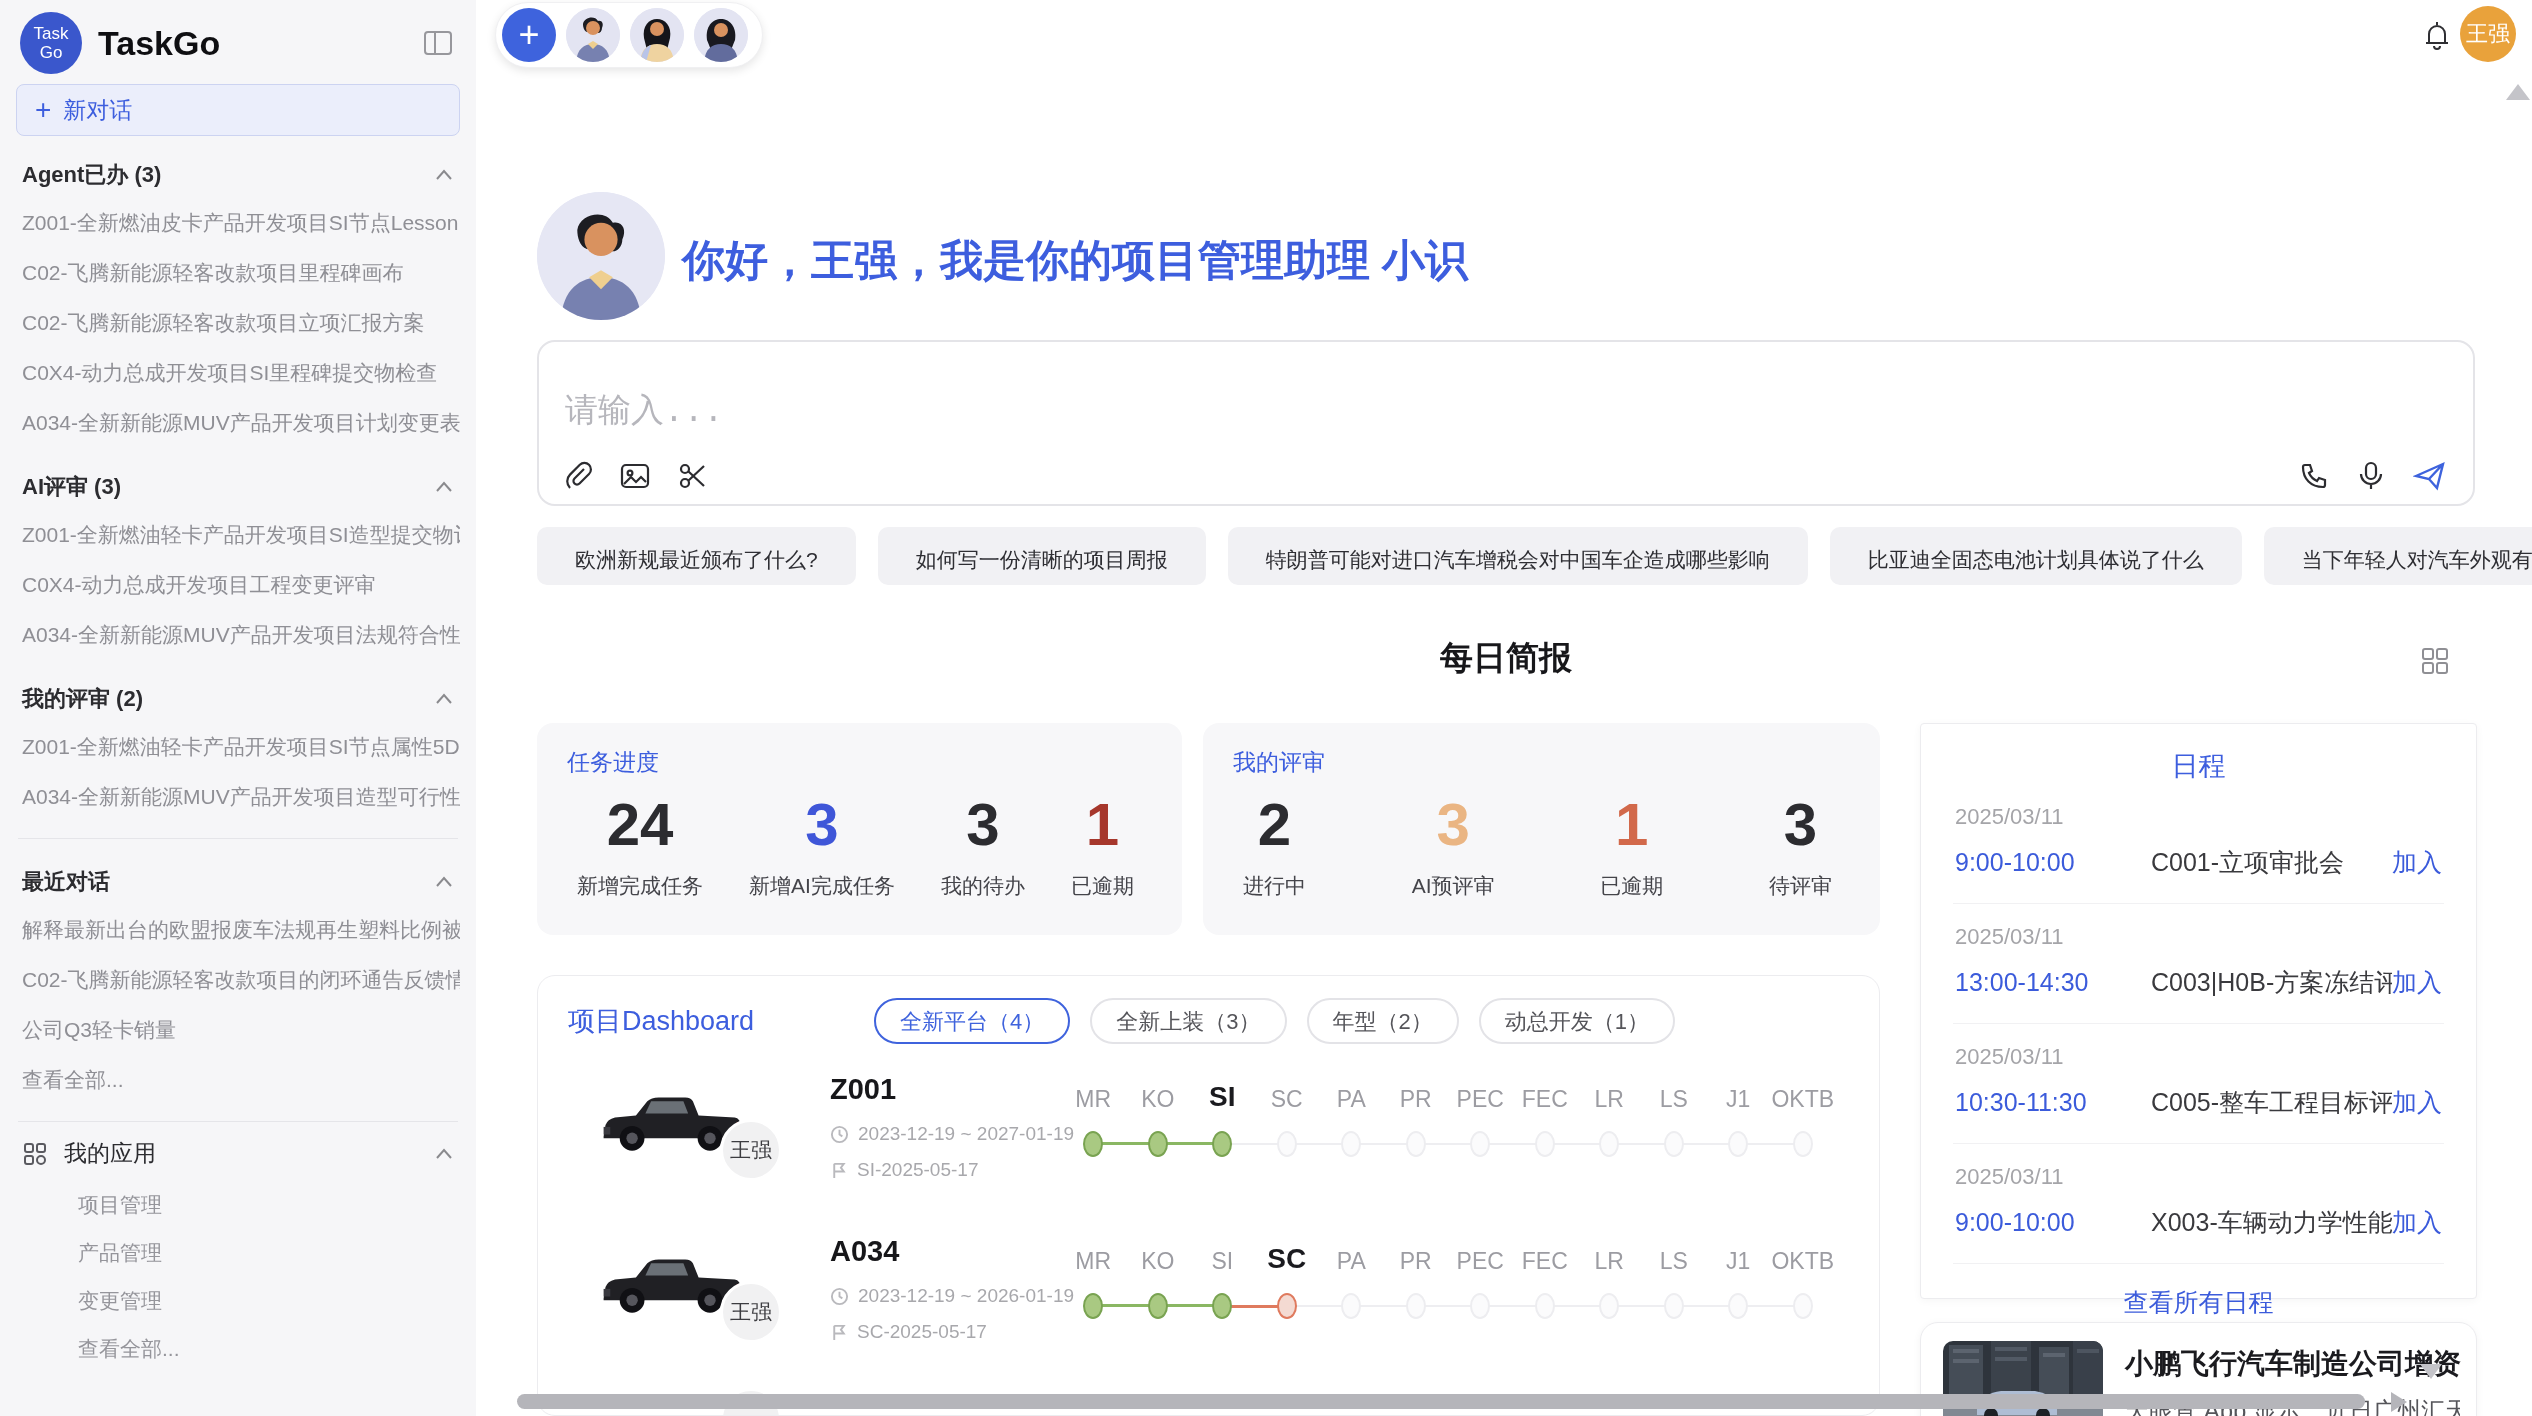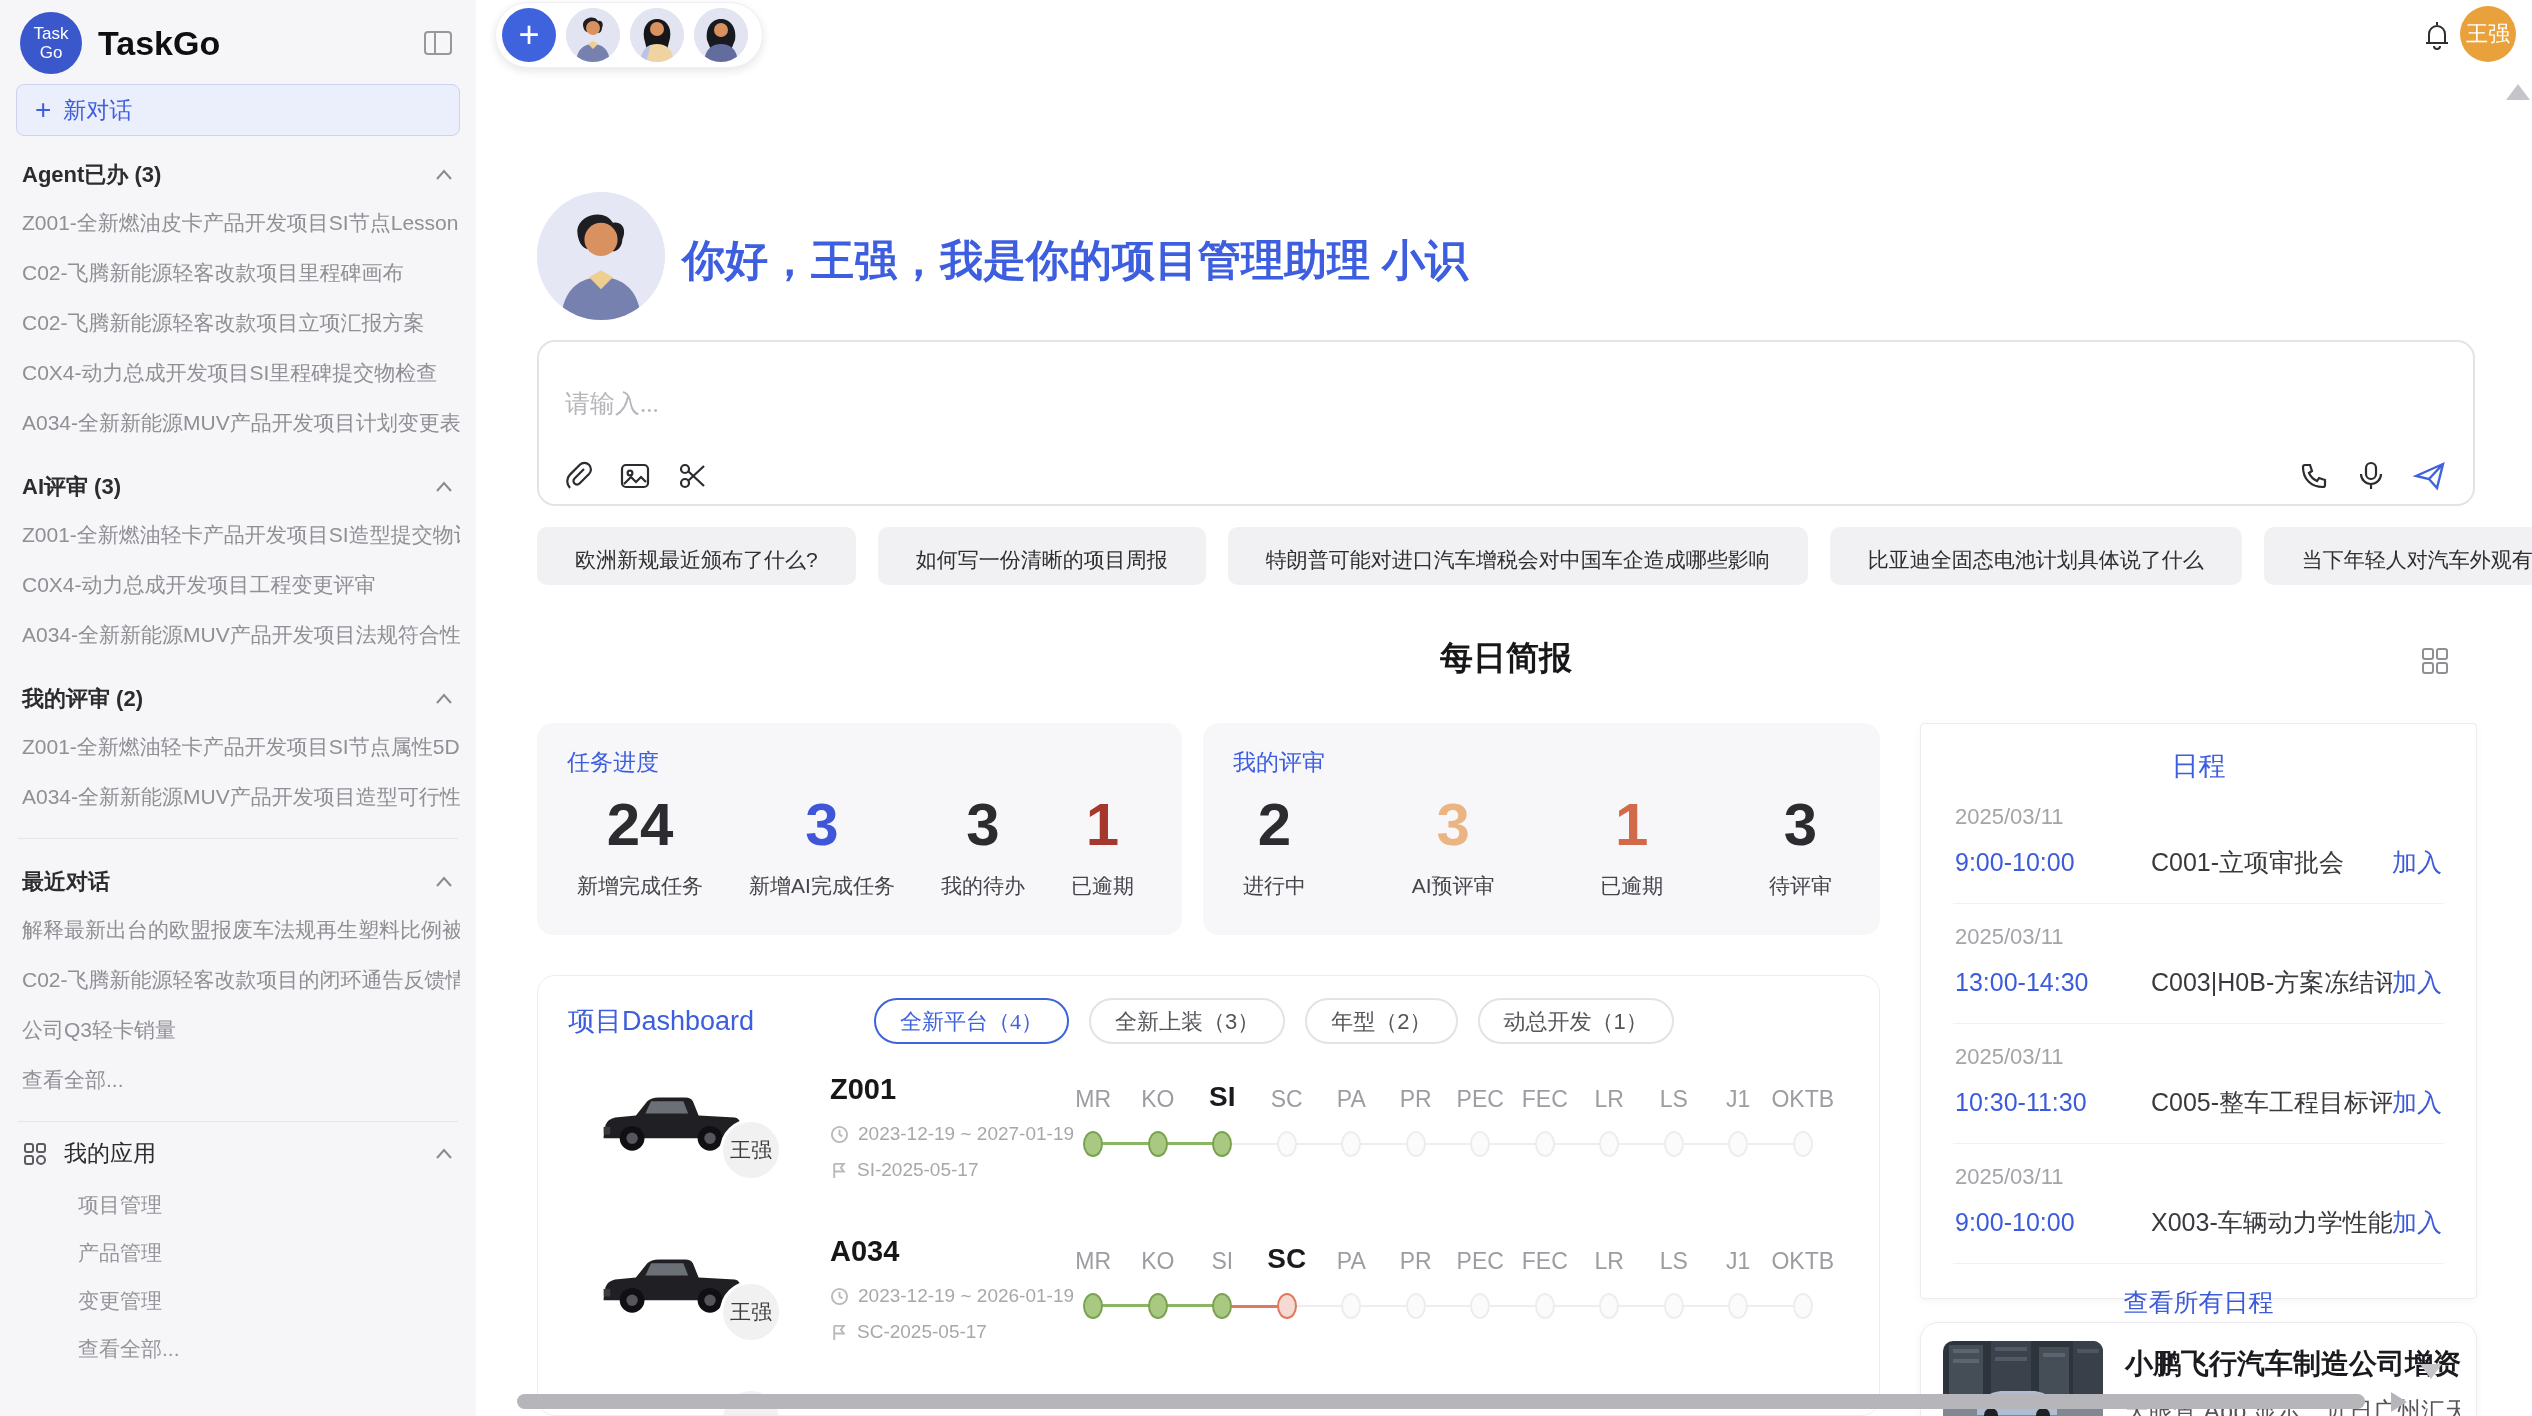--- a/index.html
+++ b/index.html
@@ -53,22 +53,22 @@
   .tri-right { left:1915px; top:1392px; border-top:10px solid transparent; border-bottom:10px solid transparent;
     border-left:16px solid #b5b5ba; }
   .h-scroll { position:absolute; left:41px; top:1394px; width:1848px; height:15px; background:#b5b5ba; border-radius:8px; }
 
   .big-avatar { position:absolute; left:61px; top:192px; width:128px; height:128px; border-radius:50%;
     background:#e6e7f4; overflow:hidden; }
   .greeting { position:absolute; left:206px; top:232px; font-size:43px; font-weight:700; color:#3d5ede; }
 
   .composer { position:absolute; left:61px; top:340px; width:1938px; height:166px; background:#fff;
     border:2px solid #e4e4e8; border-radius:18px; }
-  .composer-input { position:absolute; left:14px; top:34px; width:1200px; height:56px; border:none; outline:none;
-    font-size:25px; color:#333; padding-left:12px; font-family:Liberation Serif, serif; background:transparent; }
+  .composer-input { position:absolute; left:14px; top:42px; width:1200px; height:56px; border:none; outline:none;
+    font-size:33px; color:#333; padding-left:12px; font-family:Liberation Mono, monospace; background:transparent; }
   .composer-input::placeholder { color:#b6b6bc; }
   .c-icons-left { position:absolute; left:24px; bottom:12px; display:flex; gap:26px; color:#2c2c30; }
   .c-icons-right { position:absolute; right:26px; bottom:12px; display:flex; gap:28px; color:#2c2c30; align-items:center; }
   .c-send { color:#3e63dd; }
   .icbtn { display:flex; }
 
   .chips { position:absolute; left:61px; top:527px; display:flex; gap:22px; }
   .chip { height:58px; line-height:58px; background:#f1f1f4; border-radius:10px; padding:4px 38px;
     font-size:21px; color:#2e2e33; white-space:nowrap; }
 
@@ -102,21 +102,21 @@
   .sched-all { text-align:center; font-size:25px; color:#3b5bdb; margin-top:22px; }
 
   
   .dash { position:absolute; left:61px; top:975px; width:1343px; height:441px; background:#fff;
     border:1px solid #ececef; border-radius:18px; overflow:hidden; }
   .dash-head { display:flex; align-items:center; padding:22px 30px 0 30px; }
   .dash-title { font-size:27px; color:#3d5ede; }
   .tabs { display:flex; gap:20px; margin-left:120px; }
   .tab { height:46px; line-height:43px; border:2px solid #e3e3e7; border-radius:23px; padding:0 24px;
     font-size:22px; color:#55555a; background:#fff; white-space:nowrap; }
-  .tab.active { border-color:#3f63dd; color:#3f63dd;font-family:Liberation Serif, serif; }
+  .tab.active { border-color:#3f63dd; color:#3f63dd; }
   .proj-row { position:absolute; left:0; width:100%; height:160px; }
   .row1 { top:85px; } .row2 { top:247px; }
   .car { position:absolute; left:58px; top:16px; width:152px; height:96px; }
   .owner { position:absolute; left:182px; top:58px; width:62px; height:62px; border-radius:50%;
     background:#f1f1f2; border:3px solid #fff; display:flex; align-items:center; justify-content:center;
     font-size:21px; color:#3c3c40; }
   .p-name { position:absolute; left:292px; top:12px; font-size:29px; font-weight:700; color:#17171a; }
   .p-meta { position:absolute; left:292px; display:flex; align-items:center; gap:9px; font-size:19px; color:#a8a8ac; }
   .p-dates { top:62px; } .p-flag { top:98px; }
   .p-meta .mic2 { color:#b9b9bd; display:flex; }

